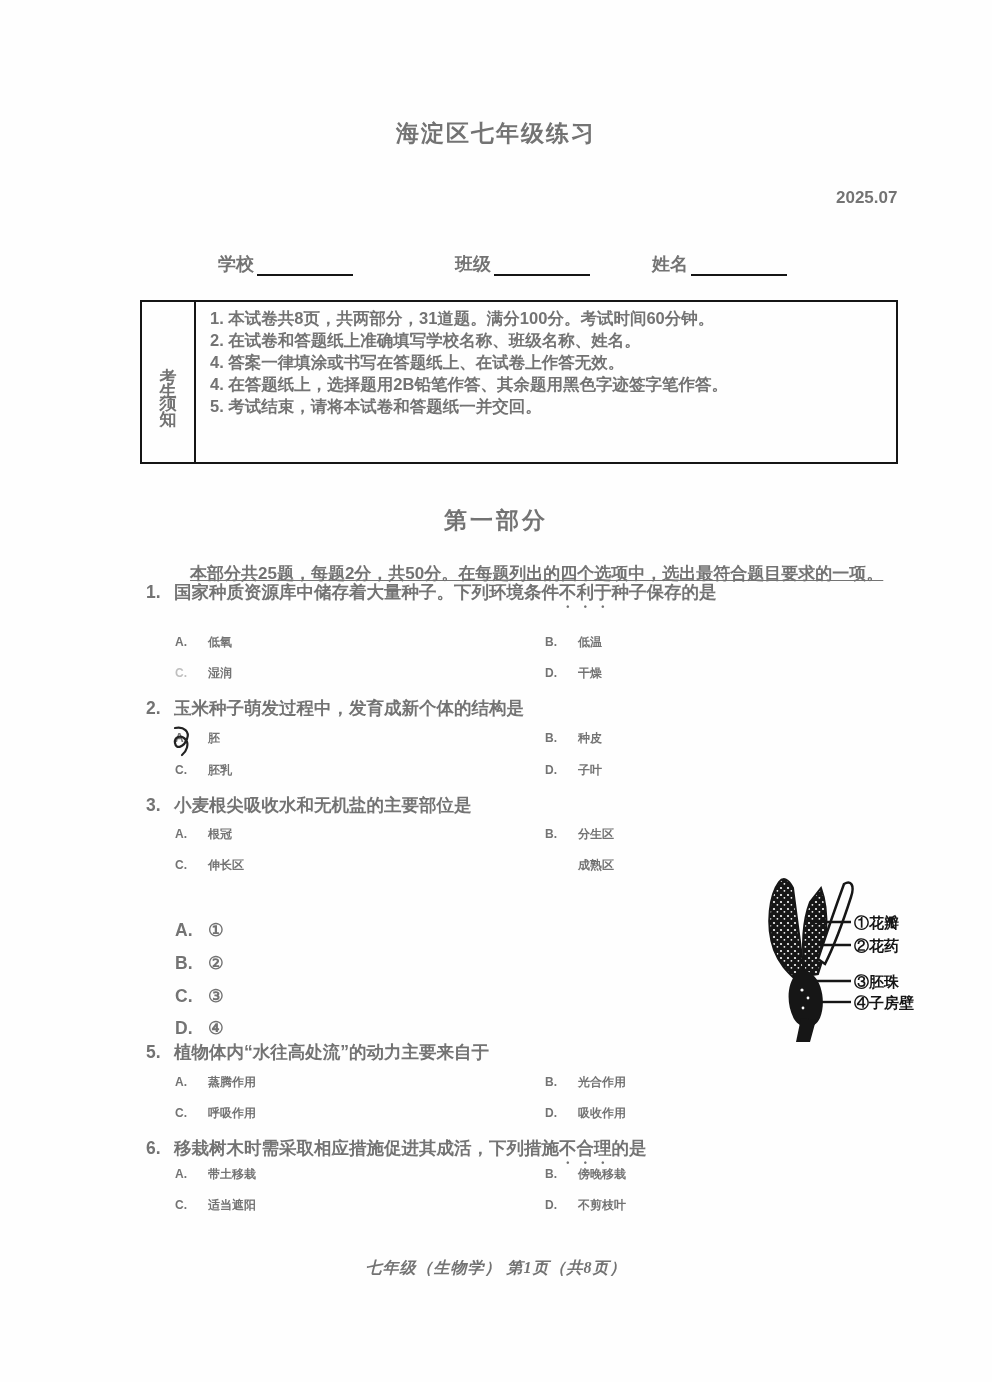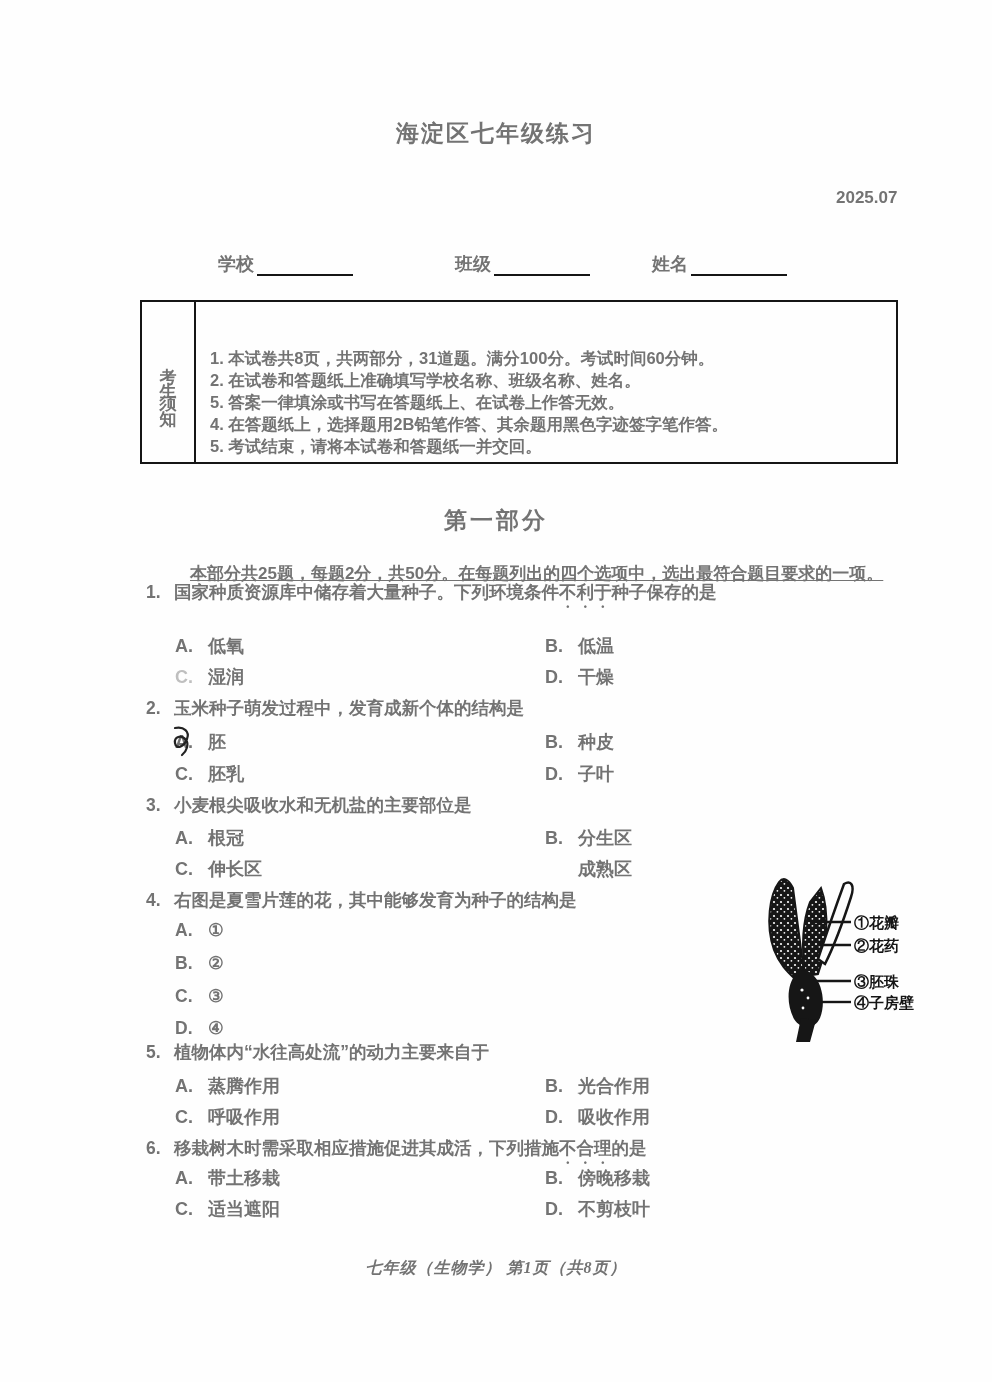--- a/index.html
+++ b/index.html
@@ -16,33 +16,33 @@
   .hdr-small{top:118px;font-size:23px;font-weight:700;letter-spacing:2px;}
   .hdr-title{top:170px;font-size:34px;font-weight:800;letter-spacing:6px;}
   .hdr-date{position:absolute;left:836px;top:188px;font-size:17px;font-weight:700;}
 
   .form-item{position:absolute;top:252px;font-size:18px;font-weight:700;}
   .blank{display:inline-block;width:96px;height:1.05em;border-bottom:2px solid #151515;vertical-align:bottom;margin-left:3px;}
 
   .notice{position:absolute;left:140px;top:300px;width:754px;height:160px;border:2.5px solid #151515;display:flex;}
   .notice-side{width:52px;border-right:2.5px solid #151515;display:flex;align-items:center;justify-content:center;}
   .notice-side span{writing-mode:vertical-rl;text-orientation:upright;font-size:17px;font-weight:700;letter-spacing:14px;}
-  .notice-body{flex:1;padding:6px 10px 4px 14px;display:flex;flex-direction:column;justify-content:flex-end;}
+  .notice-body{flex:1;padding:6px 10px 4px 14px;display:flex;flex-direction:column;justify-content:flex-start;}
   .notice-line{font-size:16.5px;font-weight:700;white-space:nowrap;}
 
   .section-head{top:505px;font-size:23px;font-weight:800;letter-spacing:3px;}
   .intro{position:absolute;left:156px;top:562px;width:772px;font-size:17px;font-weight:700;text-indent:2em;text-decoration:underline;}
 
   .stem{position:absolute;left:146px;width:780px;font-size:17.5px;font-weight:700;}
   .qnum{display:inline-block;min-width:28px;}
   .emph{-webkit-text-emphasis:filled dot;-webkit-text-emphasis-position:under left;
         text-emphasis:filled dot;text-emphasis-position:under left;}
 
   .opt-row{position:absolute;left:175px;width:745px;display:flex;}
-  .opt{font-size:18px;font-weight:700;white-space:nowrap;}
+  .opt{font-size:12px;font-weight:700;white-space:nowrap;}
   .opt-a{width:370px;}
   .opt-label{display:inline-block;min-width:33px;}
   .opt-label.faded{opacity:.45;}
   .opt-single{position:absolute;left:175px;font-size:17.5px;font-weight:700;}
 
   .q2-mark{position:absolute;left:170px;top:724px;width:26px;height:34px;pointer-events:none;}
 
   .diagram{position:absolute;left:758px;top:872px;width:234px;height:170px;}
   .diagram svg{display:block;}
   .dlabel{font-size:15px;font-weight:700;fill:#151515;}
@@ -68,21 +68,21 @@
     <span>姓名</span><span class="blank"></span>
   </div>
 
   <div class="notice">
     <div class="notice-side">
       <span>考生须知</span>
     </div>
     <div class="notice-body">
       <div class="notice-line">1. 本试卷共8页，共两部分，31道题。满分100分。考试时间60分钟。</div>
       <div class="notice-line">2. 在试卷和答题纸上准确填写学校名称、班级名称、姓名。</div>
-      <div class="notice-line">5. 答案一律填涂或书写在答题纸上、在试卷上作答无效。</div>
+      <div class="notice-line">4. 答案一律填涂或书写在答题纸上、在试卷上作答无效。</div>
       <div class="notice-line">4. 在答题纸上，选择题用2B铅笔作答、其余题用黑色字迹签字笔作答。</div>
       <div class="notice-line">5. 考试结束，请将本试卷和答题纸一并交回。</div>
     </div>
   </div>
 
   <div class="center section-head">第一部分</div>
   <div class="intro">本部分共25题，每题2分，共50分。在每题列出的四个选项中，选出最符合题目要求的一项。</div>
 
   <div class="stem" style="top:580px">
     <span class="qnum">1.</span><span>国家种质资源库中储存着大量种子。下列环境条件</span><span class="emph">不利于</span><span>种子保存的是</span>
@@ -117,23 +117,20 @@
   </div>
   <div class="opt-row" style="top:826px">
     <div class="opt opt-a"><span class="opt-label">A.</span><span>根冠</span></div>
     <div class="opt"><span class="opt-label">B.</span><span>分生区</span></div>
   </div>
   <div class="opt-row" style="top:857px">
     <div class="opt opt-a"><span class="opt-label">C.</span><span>伸长区</span></div>
     <div class="opt"><span class="opt-label"></span><span>成熟区</span></div>
   </div>
 
-  <div class="stem" style="top:888px">
-    <span class="qnum">4.</span><span>右图是夏雪片莲的花，其中能够发育为种子的结构是</span>
-  </div>
   <div class="opt-single" style="top:920px"><span class="opt-label">A.</span><span>①</span></div>
   <div class="opt-single" style="top:953px"><span class="opt-label">B.</span><span>②</span></div>
   <div class="opt-single" style="top:986px"><span class="opt-label">C.</span><span>③</span></div>
   <div class="opt-single" style="top:1018px"><span class="opt-label">D.</span><span>④</span></div>
 
   <div class="diagram">
     <svg width="234" height="170" viewBox="0 0 234 170">
       <defs>
         <pattern id="speck" width="7" height="7" patternUnits="userSpaceOnUse">
           <rect width="7" height="7" fill="#161616"></rect>

